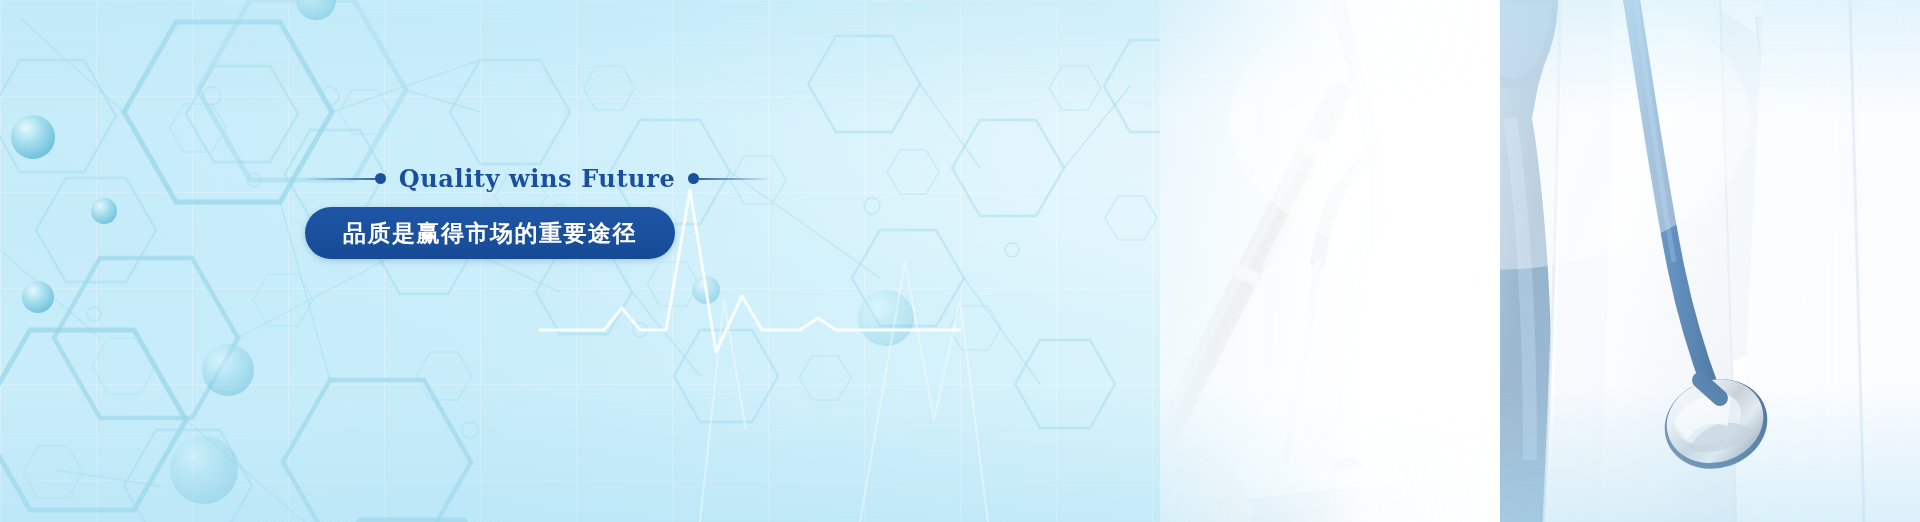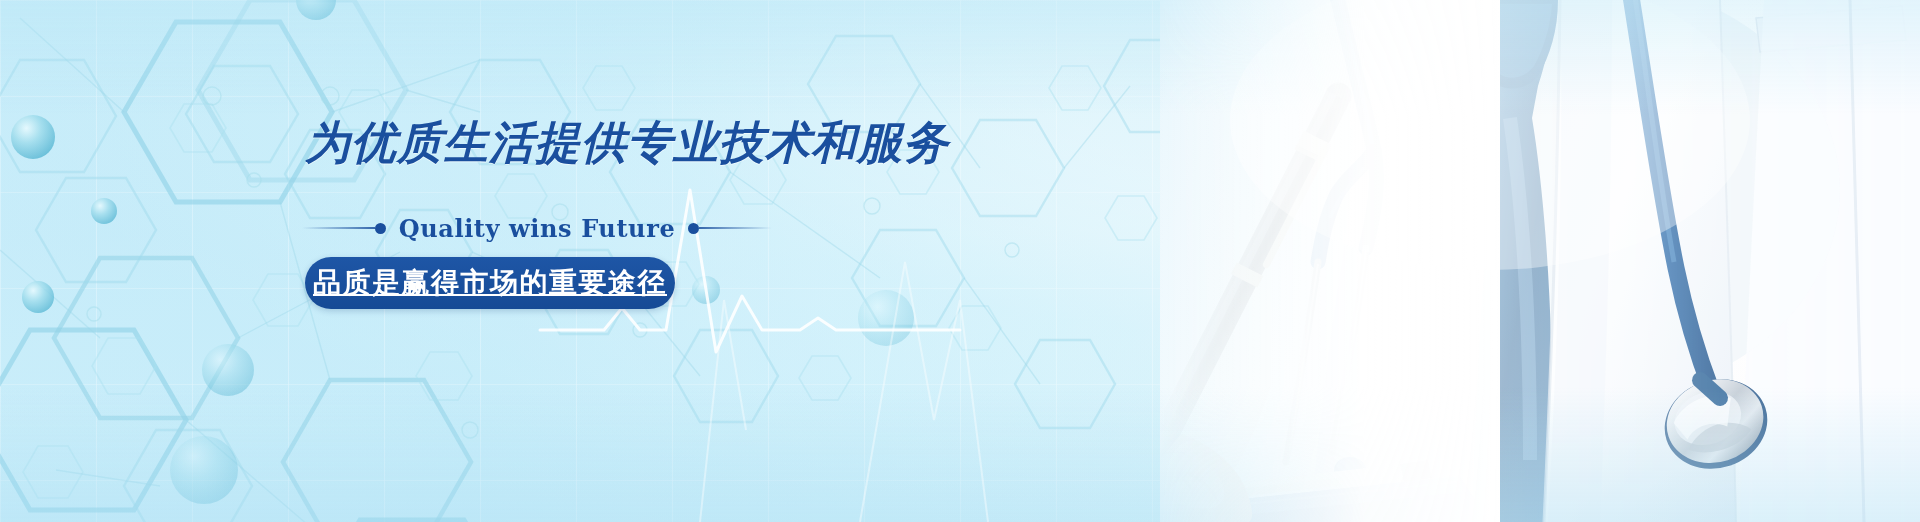--- a/index.html
+++ b/index.html
@@ -96,22 +96,22 @@
   .pill{
     margin-top:14px;
     width:370px;height:52px;
     border-radius:26px;
     background:linear-gradient(180deg,#1e56a6 0%, #164a95 100%);
     display:flex;align-items:center;justify-content:center;
     box-shadow:0 2px 6px rgba(20,60,120,.22);
   }
   .pill-text{
     font-family:"DejaVu Sans","Liberation Sans",sans-serif;
-    font-size:28px;font-weight:bold;color:#ffffff;
-    letter-spacing:1.5px;white-space:nowrap;text-decoration:underline;
+    font-size:23px;font-weight:bold;color:#ffffff;
+    letter-spacing:1.5px;white-space:nowrap;
   }
 </style>
 </head>
 <body>
 
 <div class="banner">
 
   <div class="bg-base"></div>
   <div class="bg-left-tint"></div>
   <div class="bg-grid"></div>
@@ -409,21 +409,20 @@
         <rect x="0" y="0" width="300" height="522" fill="url(#leftFade)" opacity=".35"></rect>
       </g>
 
       <ellipse cx="330" cy="120" rx="260" ry="150" fill="#ffffff" opacity=".38"></ellipse>
     </svg>
     <div class="soft-white"></div>
   </div>
 
   <div class="content">
 
-    <div class="headline">为优质生活提供专业技术和服务</div>
 
     <div class="sub-row">
       <div class="sub-line"></div>
       <div class="sub-dot"></div>
       <div class="sub-text">Quality wins Future</div>
       <div class="sub-dot"></div>
       <div class="sub-line right"></div>
     </div>
 
     <div class="pill">

